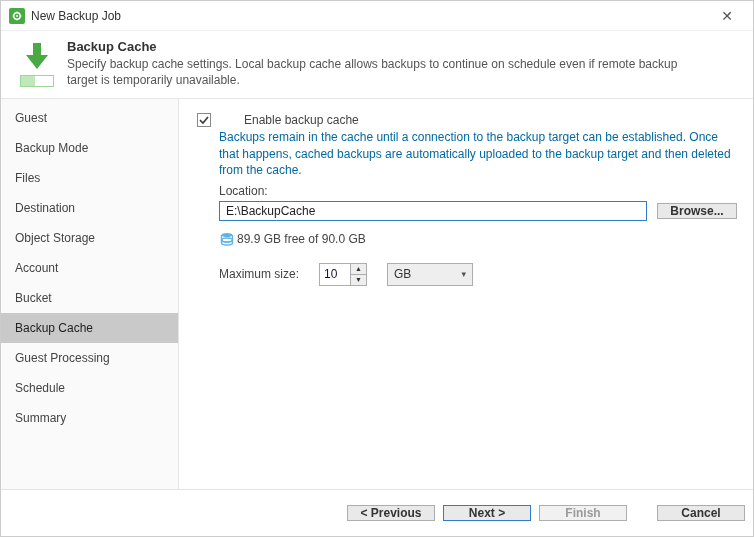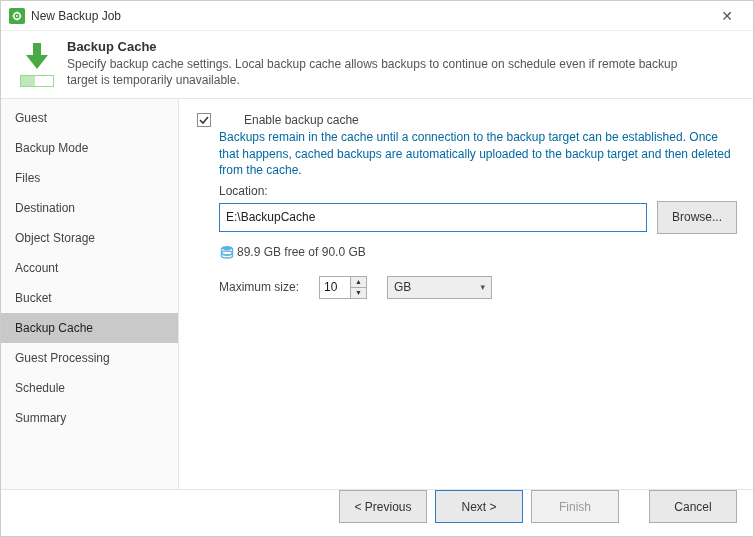--- a/index.html
+++ b/index.html
@@ -61,50 +61,50 @@
   .checkbox {
     width:14px; height:14px; border:1px solid #8a8a8a; margin-right:8px; margin-top:2px;
     display:flex; align-items:center; justify-content:center; background:#fff;
   }
   .checkbox svg { width:12px; height:12px; }
   .desc { font-size:12px; color:#0369a1; line-height:1.35; margin: 2px 0 6px 22px; max-width:520px;}
   .lbl { font-size:12px; color:#444; margin-left:22px; margin-top:4px;}
 
   .loc-row { display:flex; align-items:center; margin-left:22px; margin-top:3px; gap:10px;}
   .loc-input {
-    flex:1; min-width:0; height:29px; border:1px solid #2f7bcc;
+    flex:1; min-width:0; height:20px; border:1px solid #2f7bcc;
     font-size:12px; padding:2px 6px; color:#222; background:#fff;
   }
   .btn {
-    height:33px; min-width:80px; padding:0 12px; font-size:12px;
+    height:16px; min-width:80px; padding:0 12px; font-size:12px;
     background:#e9e9e9; border:1px solid #adadad; color:#333; cursor:pointer;
-    display:inline-flex; align-items:center; justify-content:center; white-space:nowrap;
+    display:inline-flex; align-items:center; justify-content:center; white-space:nowrap;font-weight:bold;
   }
 
   .free-row { display:flex; align-items:center; margin-left:22px; margin-top:10px; gap:2px; color:#444;}
   .disk-icon { color:#3a96d8; display:flex; }
 
   .size-row { display:flex; align-items:center; margin-left:22px; margin-top:16px; gap:20px; }
   .spinner-wrap { display:flex; height:23px; border:1px solid #adadad; }
   .spinner-input {
     width:30px; border:none; font-size:12px; padding:2px 4px; text-align:left; color:#0f172a;
   }
   .spinner-btns { width:16px; display:flex; flex-direction:column; border-left:1px solid #adadad;}
   .spinner-btns div {
     flex:1; display:flex; align-items:center; justify-content:center; font-size:7px; color:#333; background:#eee;
   }
   .spinner-btns div:first-child { border-bottom:1px solid #adadad; }
   .select {
-    height:23px; width:105px; border:1px solid #adadad; background:#eee;
+    height:23px; width:86px; border:1px solid #adadad; background:#eee;
     display:flex; align-items:center; justify-content:space-between; padding:0 6px; font-size:12px; color:#333;
   }
   .select .caret { font-size:9px; color:#555; }
 
   
-  .footer { height:46px; display:flex; align-items:flex-start; justify-content:flex-end; padding:0 16px; gap:8px;}
+  .footer { height:46px; display:flex; align-items:center; justify-content:flex-end; padding:0 8px; gap:8px;}
   .footer .btn { min-width:88px; }
   .btn.primary { border:1.5px solid #2f7bcc; background:#e9e9e9; }
   .btn.disabled { color:#9a9a9a; background:#f1f1f1; cursor:default; }
   .gap { width:14px; }
 </style>
 </head>
 <body>
 
 <div class="titlebar">
   <div class="app-icon">

